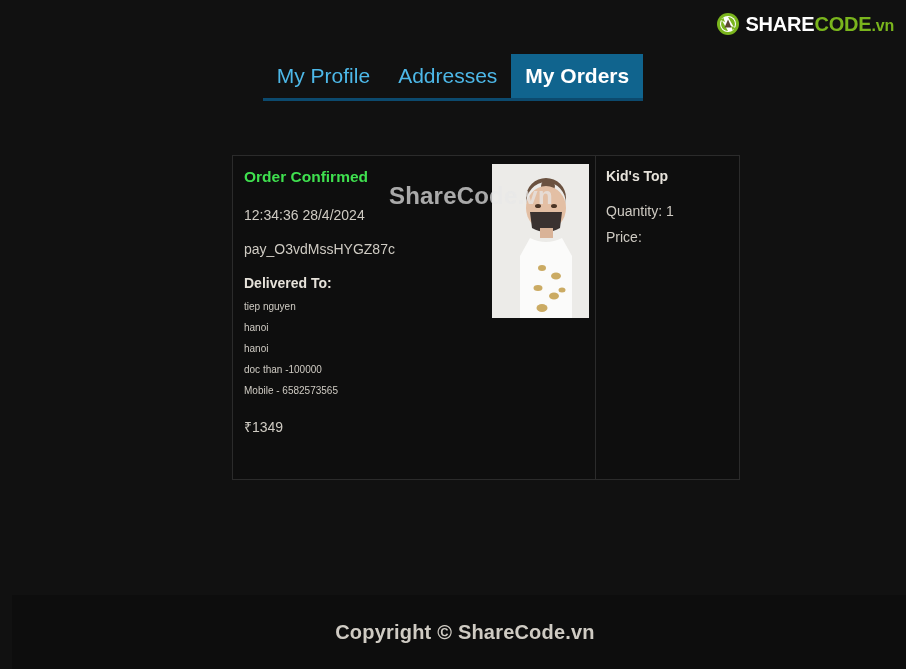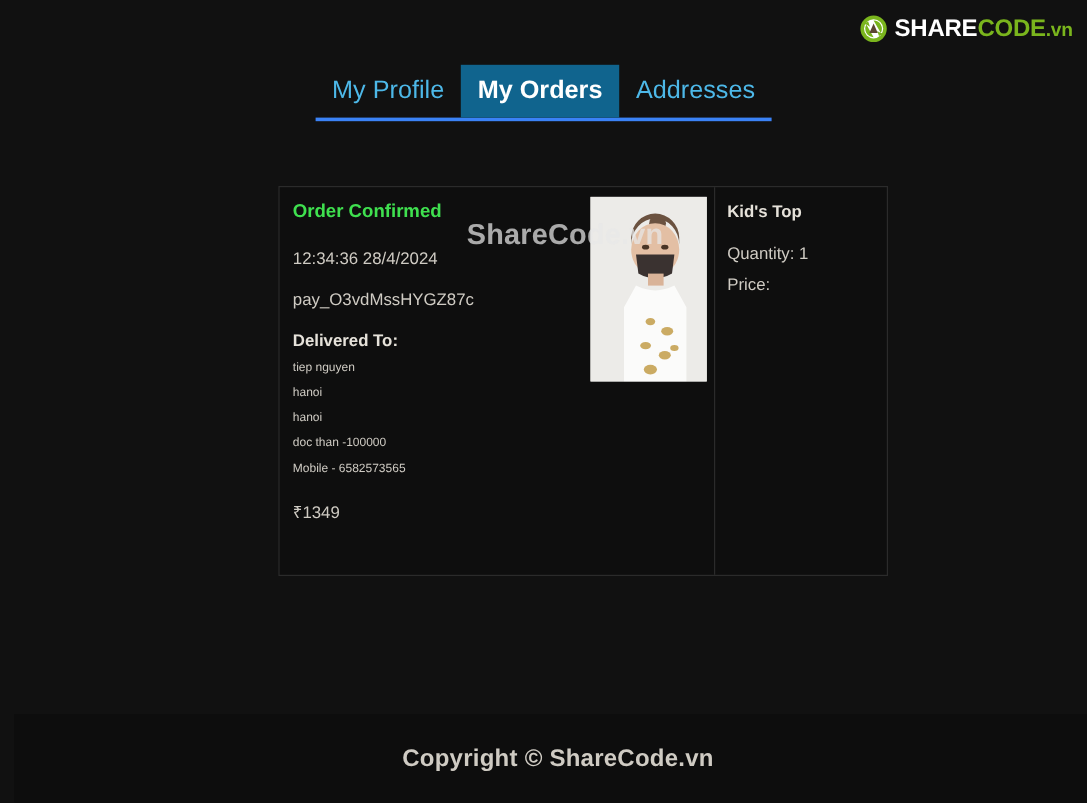--- a/index.html
+++ b/index.html
@@ -49,21 +49,21 @@
     position: absolute;
     top: 54px;
     left: 0;
     width: 906px;
     display: flex;
     justify-content: center;
   }
   .tabs {
     display: flex;
     align-items: flex-end;
-    border-bottom: 3px solid #3b82f6;
+    border-bottom: 3px solid #0c4a6e;
   }
   .tab {
     font-size: 21px;
     line-height: 1;
     padding: 11px 14px 12px 14px;
     color: #4db8e8;
     background: transparent;
     cursor: pointer;
     white-space: nowrap;
     user-select: none;
@@ -203,22 +203,22 @@
   <span class="logo-text">
     <span class="logo-share">SHARE</span>
       <span class="logo-code">CODE</span>
       <span class="logo-vn">.vn</span>
   </span>
 </div>
 
 <div class="tabs-wrap">
   <div class="tabs">
     <div class="tab">My Profile</div>
+    <div class="tab">Addresses</div>
     <div class="tab active">My Orders</div>
-    <div class="tab">Addresses</div>
   </div>
 </div>
 
 <div class="order-card">
 
   <div class="col-details">
     <div class="status">Order Confirmed</div>
     <div class="timestamp">12:34:36 28/4/2024</div>
 
     <div class="block-gap">

